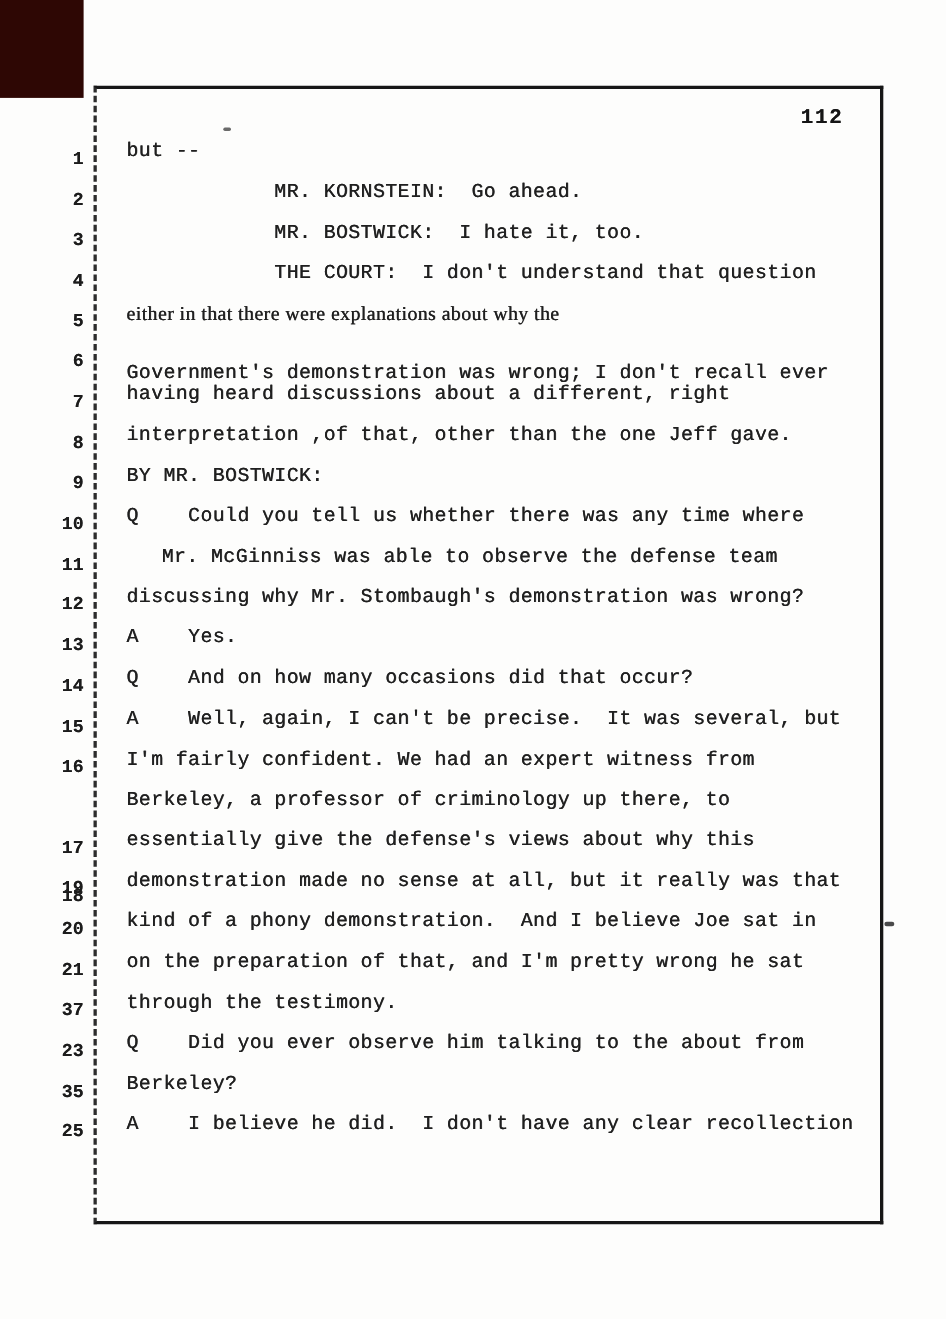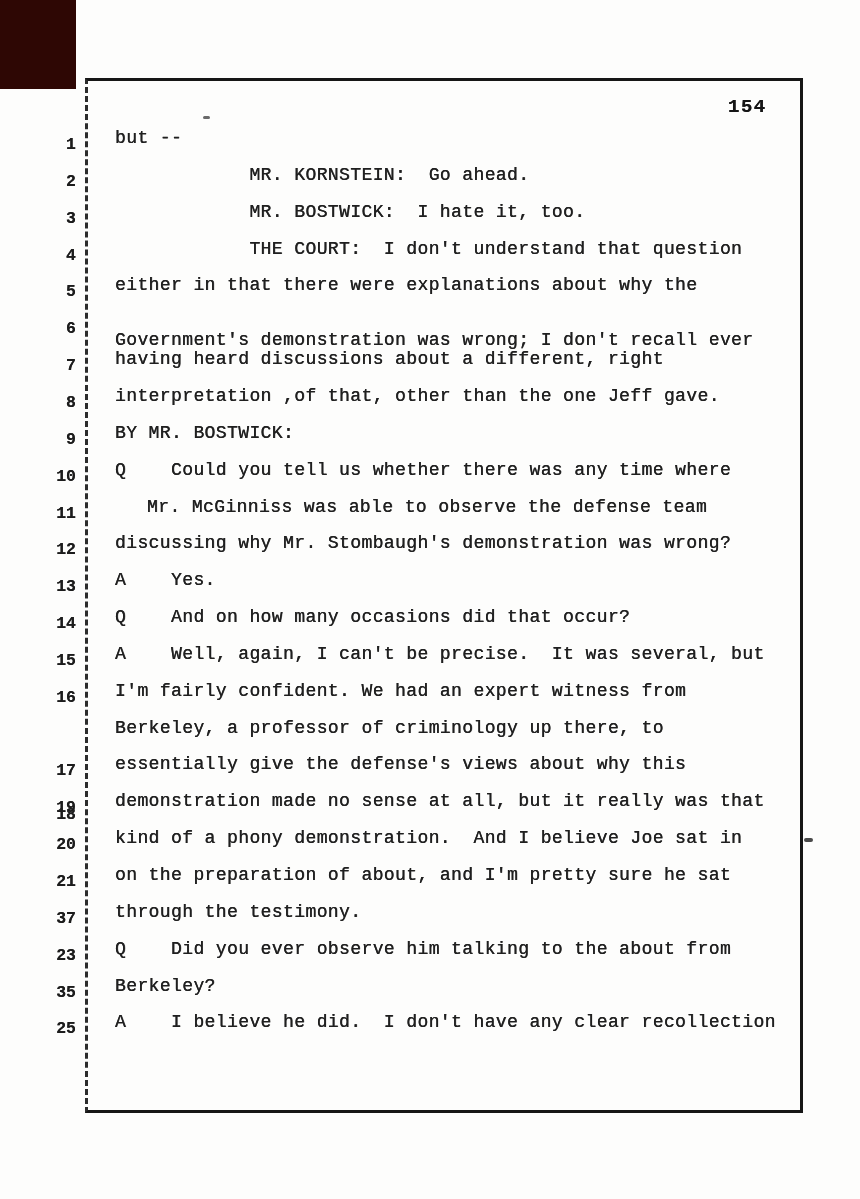--- a/index.html
+++ b/index.html
@@ -77,21 +77,21 @@
     border-radius: 2px;
   }
 </style>
 </head>
 <body>
 
 <div class="sheet">
   <div class="corner-artifact"></div>
   <div class="frame"></div>
   <div class="top-speck"></div>
-  <div class="page-number">154</div>
+  <div class="page-number">112</div>
   <div id="gutter">
       <div class="lnum" style="top: 135px;">1</div>
       <div class="lnum" style="top: 171.85px;">2</div>
       <div class="lnum" style="top: 208.7px;">3</div>
       <div class="lnum" style="top: 245.55px;">4</div>
       <div class="lnum" style="top: 282.4px;">5</div>
       <div class="lnum" style="top: 319.25px;">6</div>
       <div class="lnum" style="top: 356.1px;">7</div>
       <div class="lnum" style="top: 392.95px;">8</div>
       <div class="lnum" style="top: 429.8px;">9</div>
@@ -110,36 +110,36 @@
       <div class="lnum" style="top: 908.85px;">37</div>
       <div class="lnum" style="top: 945.7px;">23</div>
       <div class="lnum" style="top: 982.55px;">35</div>
       <div class="lnum" style="top: 1019.4px;">25</div>
     </div>
   <div id="body">
       <div class="ltext" style="top: 128px;">but --</div>
       <div class="ltext" style="top: 164.85px;">            MR. KORNSTEIN:  Go ahead.</div>
       <div class="ltext" style="top: 201.7px;">            MR. BOSTWICK:  I hate it, too.</div>
       <div class="ltext" style="top: 238.55px;">            THE COURT:  I don't understand that question</div>
-      <div class="ltext" style="top: 275.4px;">either in that there were explanations about why the</div>
+      <div class="ltext" style="top: 275.4px; font-family: Liberation Serif, serif;">either in that there were explanations about why the</div>
       <div class="ltext" style="top: 330px;">Government's demonstration was wrong; I don't recall ever</div>
       <div class="ltext" style="top: 349.1px;">having heard discussions about a different, right</div>
       <div class="ltext" style="top: 385.95px;">interpretation ,of that, other than the one Jeff gave.</div>
       <div class="ltext" style="top: 422.8px;">BY MR. BOSTWICK:</div>
       <div class="ltext" style="top: 459.65px;">Q    Could you tell us whether there was any time where</div>
       <div class="ltext" style="top: 496.5px; margin-left: 32px;">Mr. McGinniss was able to observe the defense team</div>
       <div class="ltext" style="top: 533.35px;">discussing why Mr. Stombaugh's demonstration was wrong?</div>
       <div class="ltext" style="top: 570.2px;">A    Yes.</div>
       <div class="ltext" style="top: 607.05px;">Q    And on how many occasions did that occur?</div>
       <div class="ltext" style="top: 643.9px;">A    Well, again, I can't be precise.  It was several, but</div>
       <div class="ltext" style="top: 680.75px;">I'm fairly confident. We had an expert witness from</div>
       <div class="ltext" style="top: 717.6px;">Berkeley, a professor of criminology up there, to</div>
       <div class="ltext" style="top: 754.45px;">essentially give the defense's views about why this</div>
       <div class="ltext" style="top: 791.3px;">demonstration made no sense at all, but it really was that</div>
       <div class="ltext" style="top: 828.15px;">kind of a phony demonstration.  And I believe Joe sat in</div>
-      <div class="ltext" style="top: 865px;">on the preparation of about, and I'm pretty sure he sat</div>
+      <div class="ltext" style="top: 865px;">on the preparation of that, and I'm pretty wrong he sat</div>
       <div class="ltext" style="top: 901.85px;">through the testimony.</div>
       <div class="ltext" style="top: 938.7px;">Q    Did you ever observe him talking to the about from</div>
       <div class="ltext" style="top: 975.55px;">Berkeley?</div>
       <div class="ltext" style="top: 1012.4px;">A    I believe he did.  I don't have any clear recollection</div>
     </div>
   <div class="edge-mark"></div>
 </div>
 
 </body></html>

